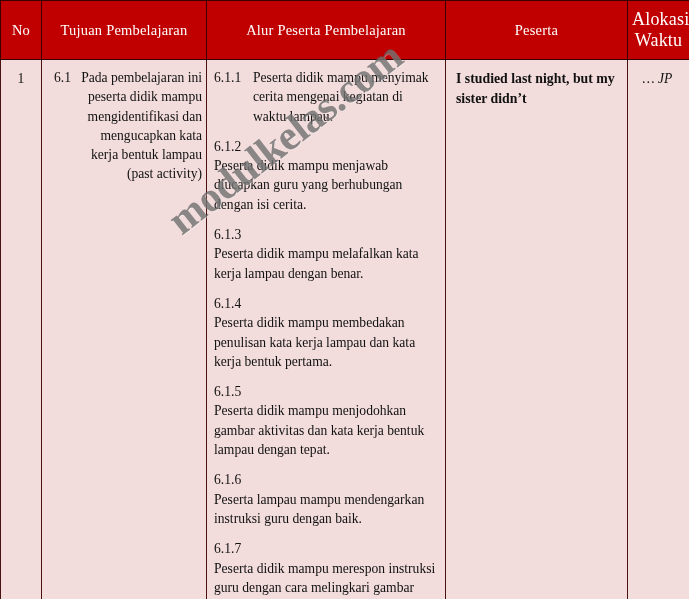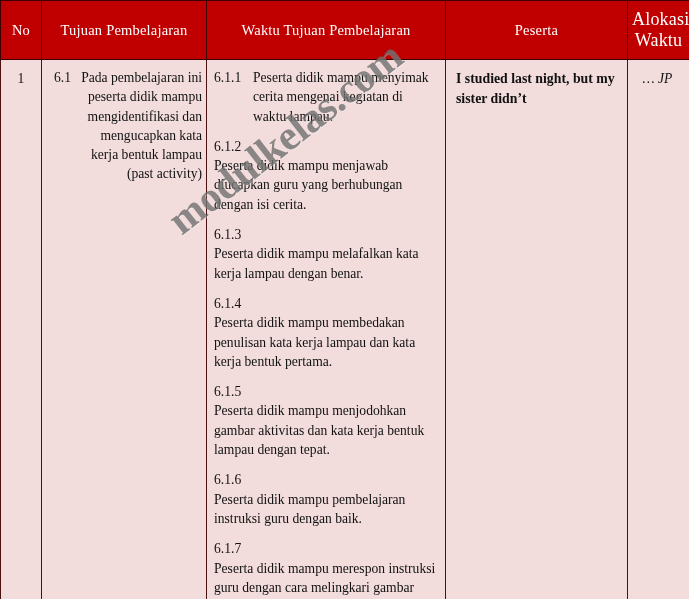--- a/index.html
+++ b/index.html
@@ -136,21 +136,21 @@
     <col class="c-no">
     <col class="c-tp">
     <col class="c-atp">
     <col class="c-materi">
     <col class="c-alokasi">
   </colgroup>
   <thead>
     <tr>
       <th class="th-no">No</th>
       <th class="th-tp">Tujuan Pembelajaran</th>
-      <th class="th-atp">Waktu Tujuan Pembelajaran</th>
+      <th class="th-atp">Alur Peserta Pembelajaran</th>
       <th class="th-materi">Peserta</th>
       <th class="th-alokasi">
         <span>Alokasi</span><br>
         <span>Waktu</span>
       </th>
     </tr>
   </thead>
   <tbody>
     <tr>
       <td class="cell-no">1</td>
@@ -178,21 +178,21 @@
         <div class="num-item">
           <span class="num-label">6.1.4</span>
           <span class="num-text">Peserta didik mampu membedakan penulisan kata kerja lampau dan kata kerja bentuk pertama.</span>
         </div>
         <div class="num-item">
           <span class="num-label">6.1.5</span>
           <span class="num-text">Peserta didik mampu menjodohkan gambar aktivitas dan kata kerja bentuk lampau dengan tepat.</span>
         </div>
         <div class="num-item">
           <span class="num-label">6.1.6</span>
-          <span class="num-text">Peserta didik mampu pembelajaran instruksi guru dengan baik.</span>
+          <span class="num-text">Peserta lampau mampu mendengarkan instruksi guru dengan baik.</span>
         </div>
         <div class="num-item">
           <span class="num-label">6.1.7</span>
           <span class="num-text">Peserta didik mampu merespon instruksi guru dengan cara melingkari gambar sesuai dengan kalimat yang diucapkan guru.</span>
         </div>
       </td>
 
       <td class="cell-materi">I studied last night, but my sister didn’t</td>
 
       <td class="cell-alokasi">… JP</td>

